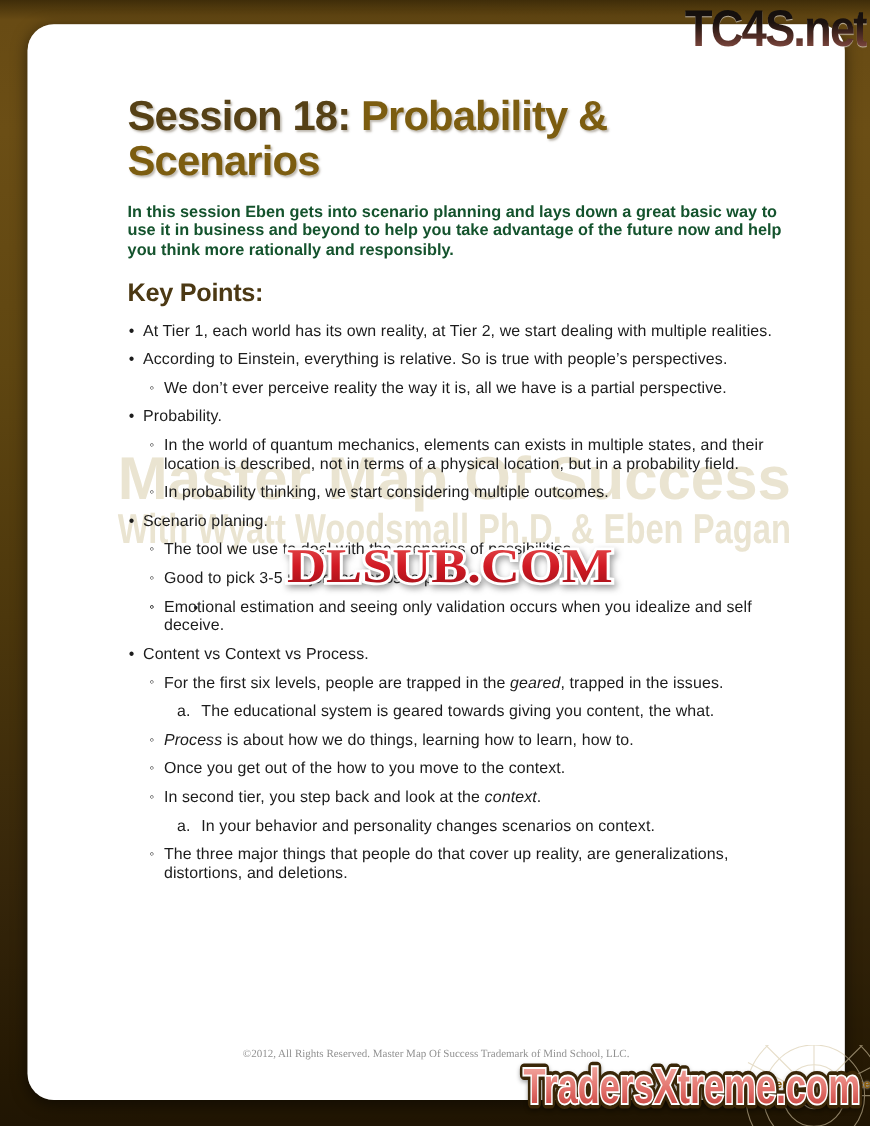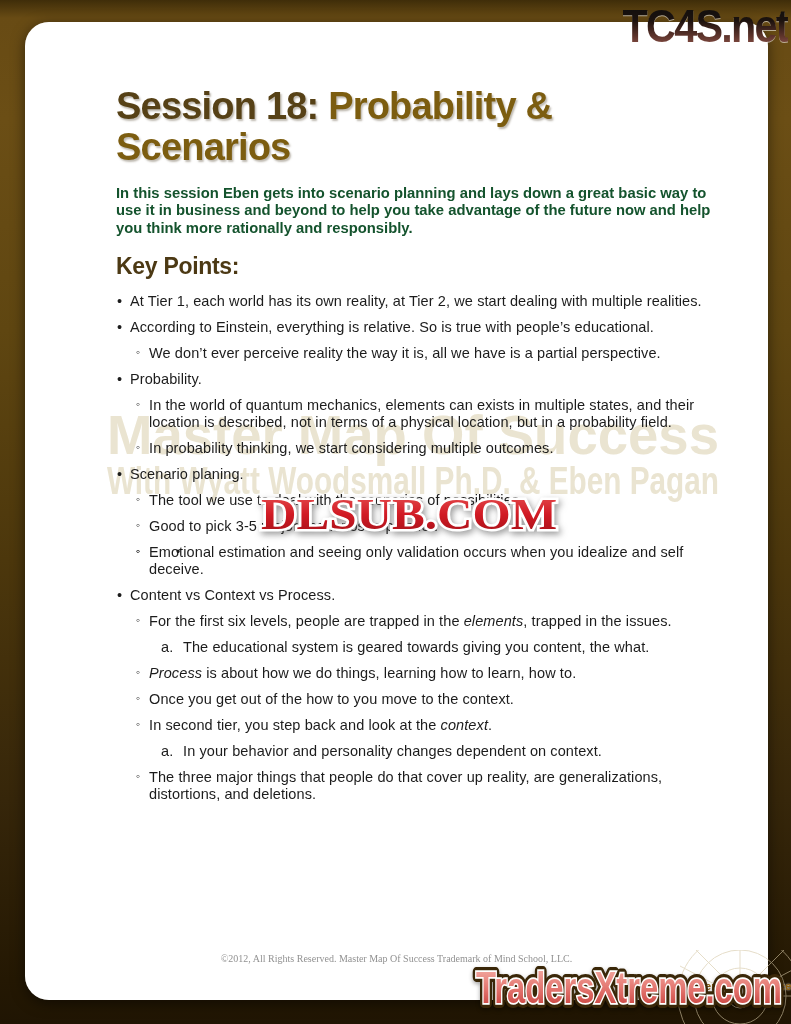--- a/index.html
+++ b/index.html
@@ -96,38 +96,38 @@
       <span class="t-dark">Session 18: </span><span class="t-gold">Probability &amp;</span><br>
       <span class="t-gold">Scenarios</span>
     </h1>
 
     <p class="intro">In this session Eben gets into scenario planning and lays down a great basic way to use it in business and beyond to help you take advantage of the future now and help you think more rationally and responsibly.</p>
 
     <h2>Key Points:</h2>
 
     <div class="kp-list">
         <div class="kp-item l1"><span class="marker">•</span><span><span>At Tier 1, each world has its own reality, at Tier 2, we start dealing with multiple realities.</span></span></div>
-        <div class="kp-item l1"><span class="marker">•</span><span><span>According to Einstein, everything is relative. So is true with people’s educational.</span></span></div>
+        <div class="kp-item l1"><span class="marker">•</span><span><span>According to Einstein, everything is relative. So is true with people’s perspectives.</span></span></div>
         <div class="kp-item l2"><span class="marker">◦</span><span><span>We don’t ever perceive reality the way it is, all we have is a partial perspective.</span></span></div>
         <div class="kp-item l1"><span class="marker">•</span><span><span>Probability.</span></span></div>
         <div class="kp-item l2"><span class="marker">◦</span><span><span>In the world of quantum mechanics, elements can exists in multiple states, and their location is described, not in terms of a physical location, but in a probability field.</span></span></div>
         <div class="kp-item l2"><span class="marker">◦</span><span><span>In probability thinking, we start considering multiple outcomes.</span></span></div>
         <div class="kp-item l1"><span class="marker">•</span><span><span>Scenario planing.</span></span></div>
         <div class="kp-item l2"><span class="marker">◦</span><span><span>The tool we use to deal with the scenarios of possibilities.</span></span></div>
         <div class="kp-item l2"><span class="marker">◦</span><span><span>Good to pick 3-5 major scenarios to plan for.</span></span></div>
         <div class="kp-item l3"><span class="marker">•</span></div>
         <div class="kp-item l2"><span class="marker">◦</span></div>
         <div class="kp-item l2"><span class="marker">◦</span><span><span>Emotional estimation and seeing only validation occurs when you idealize and self deceive.</span></span></div>
         <div class="kp-item l1"><span class="marker">•</span><span><span>Content vs Context vs Process.</span></span></div>
-        <div class="kp-item l2"><span class="marker">◦</span><span><span>For the first six levels, people are trapped in the </span><span class="it">elements</span><span>, trapped in the issues.</span></span></div>
+        <div class="kp-item l2"><span class="marker">◦</span><span><span>For the first six levels, people are trapped in the </span><span class="it">geared</span><span>, trapped in the issues.</span></span></div>
         <div class="kp-item la"><span class="marker">a.</span><span><span>The educational system is geared towards giving you content, the what.</span></span></div>
         <div class="kp-item l2"><span class="marker">◦</span><span><span class="it">Process</span><span> is about how we do things, learning how to learn, how to.</span></span></div>
         <div class="kp-item l2"><span class="marker">◦</span><span><span>Once you get out of the how to you move to the context.</span></span></div>
         <div class="kp-item l2"><span class="marker">◦</span><span><span>In second tier, you step back and look at the </span><span class="it">context</span><span>.</span></span></div>
-        <div class="kp-item la"><span class="marker">a.</span><span><span>In your behavior and personality changes dependent on context.</span></span></div>
+        <div class="kp-item la"><span class="marker">a.</span><span><span>In your behavior and personality changes scenarios on context.</span></span></div>
         <div class="kp-item l2"><span class="marker">◦</span><span><span>The three major things that people do that cover up reality, are generalizations, distortions, and deletions.</span></span></div>
       </div>
 
   </div>
 
   <div class="footer">©2012, All Rights Reserved. Master Map Of Success Trademark of Mind School, LLC.</div>
 </div>
 
 <div class="wm-top">TC4S.net</div>
 

